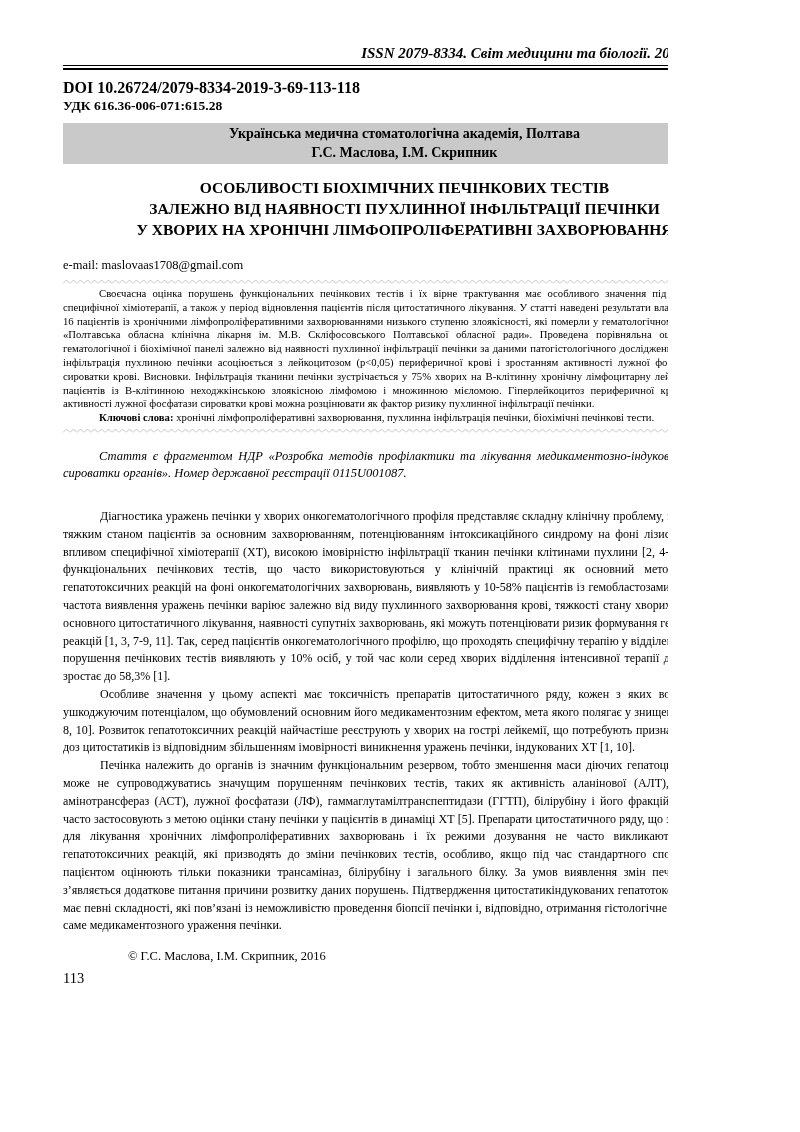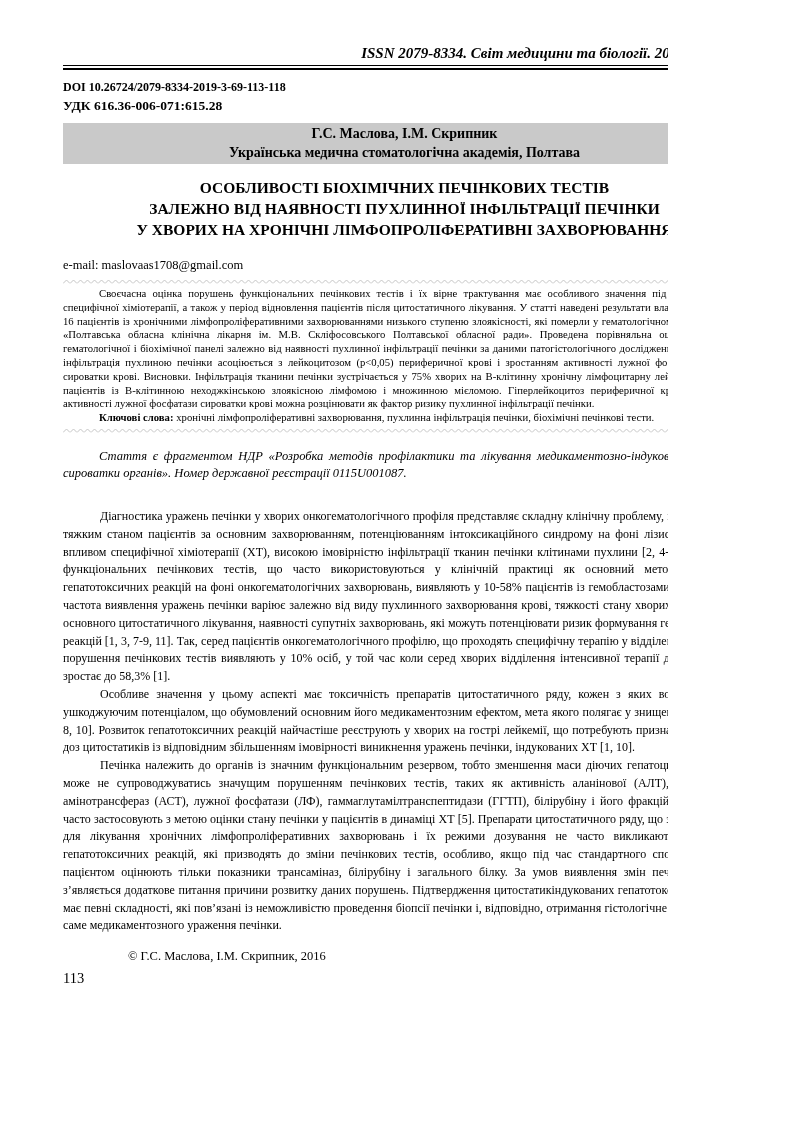--- a/index.html
+++ b/index.html
@@ -18,21 +18,21 @@
     text-align:right;
     font-size:15px;font-weight:bold;font-style:italic;
     line-height:18px;
   }
   .double-rule{
     margin-top:3px;
     border-top:1.5px solid #000;
     border-bottom:2.5px solid #000;
     height:2px;
   }
-  .doi{margin-top:9px;font-size:12px;font-weight:bold;line-height:17px;}
+  .doi{margin-top:9px;font-size:16px;font-weight:bold;line-height:17px;}
   .udc{margin-top:1px;font-size:13.5px;font-weight:bold;line-height:17px;}
   .author-box{
     margin-top:9px;
     background:#c9c9c9;
     text-align:center;
     font-weight:bold;
     font-size:14px;line-height:19px;
     padding:1px 0 2px 0;
   }
   .title{
@@ -84,22 +84,22 @@
 <div class="page">
   <div class="content">
 
     <div class="issn-line">ISSN 2079-8334. Світ медицини та біології. 2019. № 3 (69)</div>
     <div class="double-rule"></div>
 
     <div class="doi">DOI 10.26724/2079-8334-2019-3-69-113-118</div>
     <div class="udc">УДК 616.36-006-071:615.28</div>
 
     <div class="author-box">
+      <div>Українська медична стоматологічна академія, Полтава</div>
       <div>Г.С. Маслова, І.М. Скрипник</div>
-      <div>Українська медична стоматологічна академія, Полтава</div>
     </div>
 
     <div class="title">
       <div>ОСОБЛИВОСТІ БІОХІМІЧНИХ ПЕЧІНКОВИХ ТЕСТІВ</div>
       <div>ЗАЛЕЖНО ВІД НАЯВНОСТІ ПУХЛИННОЇ ІНФІЛЬТРАЦІЇ ПЕЧІНКИ</div>
       <div>У ХВОРИХ НА ХРОНІЧНІ ЛІМФОПРОЛІФЕРАТИВНІ ЗАХВОРЮВАННЯ</div>
     </div>
 
     <div class="email">e-mail: maslovaas1708@gmail.com</div>
 

